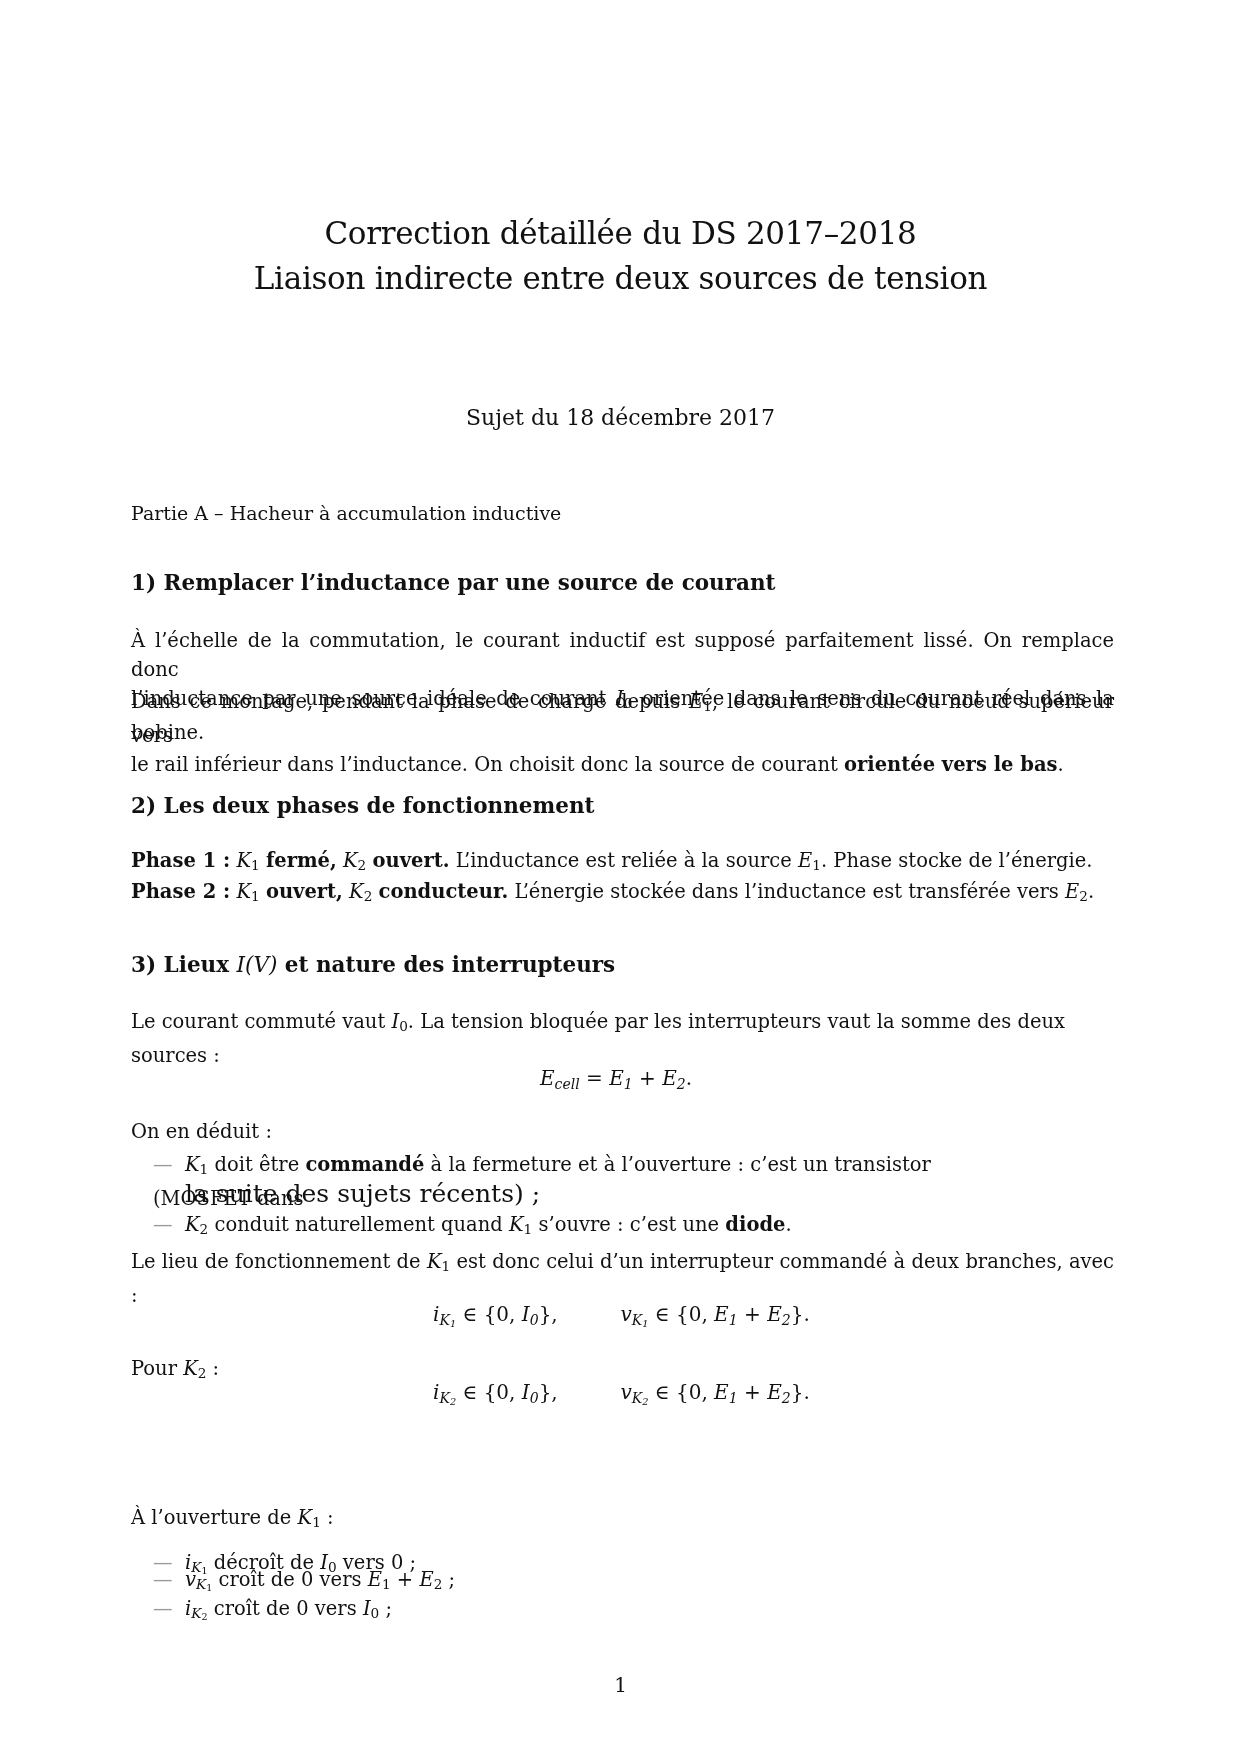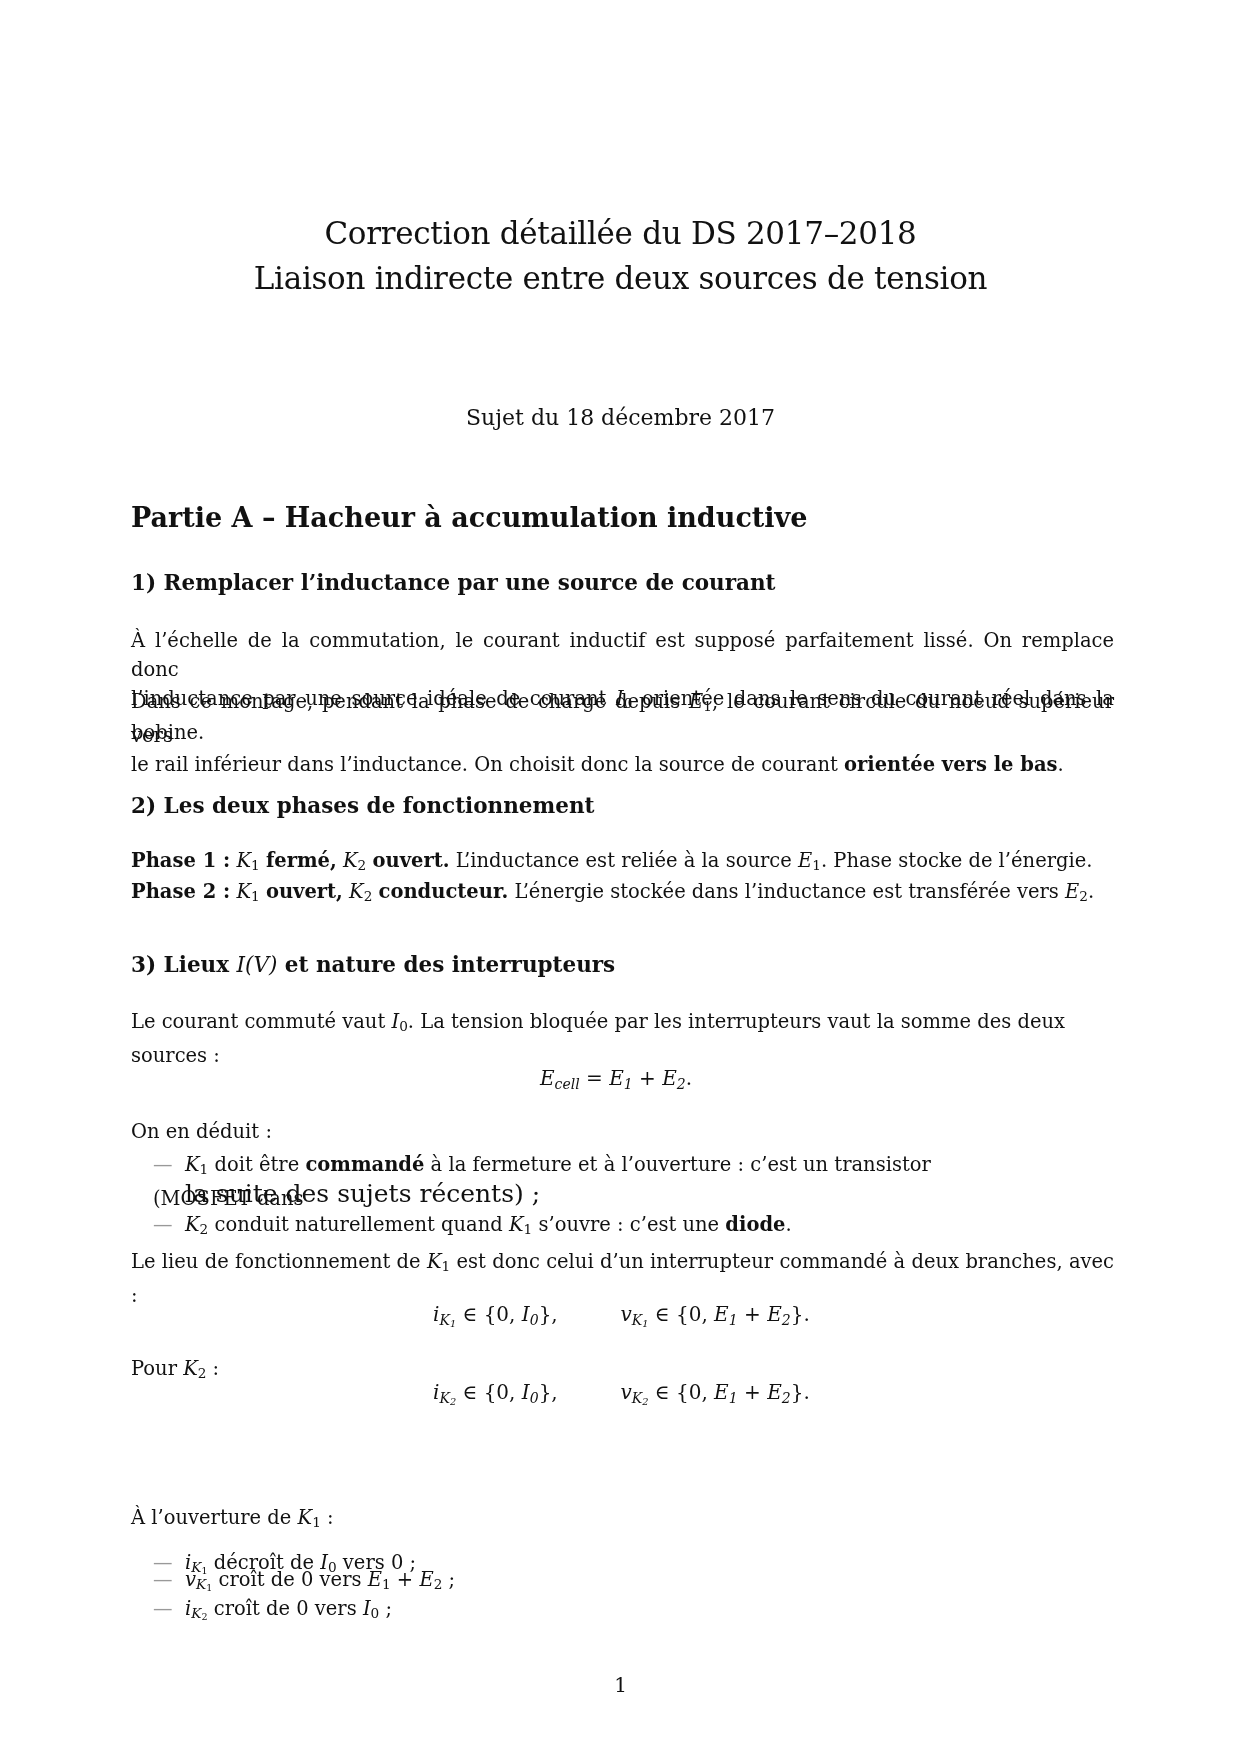--- a/index.html
+++ b/index.html
@@ -3,21 +3,21 @@
 <meta charset="utf-8">
 <style>
   html, body { margin:0; padding:0; background:#ffffff; }
   body { width:1241px; height:1754px; position:relative; overflow:hidden;
          font-family:"DejaVu Serif","Liberation Serif",serif; color:#111; }
   .page { position:absolute; left:0; top:0; width:1020px; height:1754px; }
   .title { position:absolute; left:0; width:1241px; text-align:center; font-size:31px; line-height:44px; letter-spacing:-0.3px; }
   .t1 { top:211px; } .t2 { top:256px; }
   .date { position:absolute; top:405px; left:0; width:1241px; text-align:center; font-size:22px; }
   .abs { position:absolute; left:131px; width:983px; }
-  .h-part { font-size:27px; font-weight:bold; }
+  .h-part { font-size:19px; font-weight:normal; }
   .h-sec { font-size:21.5px; font-weight:bold; }
   .p { font-size:19.5px; line-height:29px; text-align:justify; }
   .eq { position:absolute; font-size:20px; font-style:italic; }
   i.m { font-style:italic; }
   sub { font-size:0.7em; vertical-align:-0.25em; }
   .dash { color:#999; display:inline-block; width:32px; }
   .li { position:absolute; left:153px; font-size:19.5px; line-height:29px; }
   .li2 { position:absolute; left:185px; font-size:25px; line-height:29px; }
   .pagenum { position:absolute; top:1673px; left:0; width:1241px; text-align:center; font-size:20px; }
   b { font-weight:bold; }

